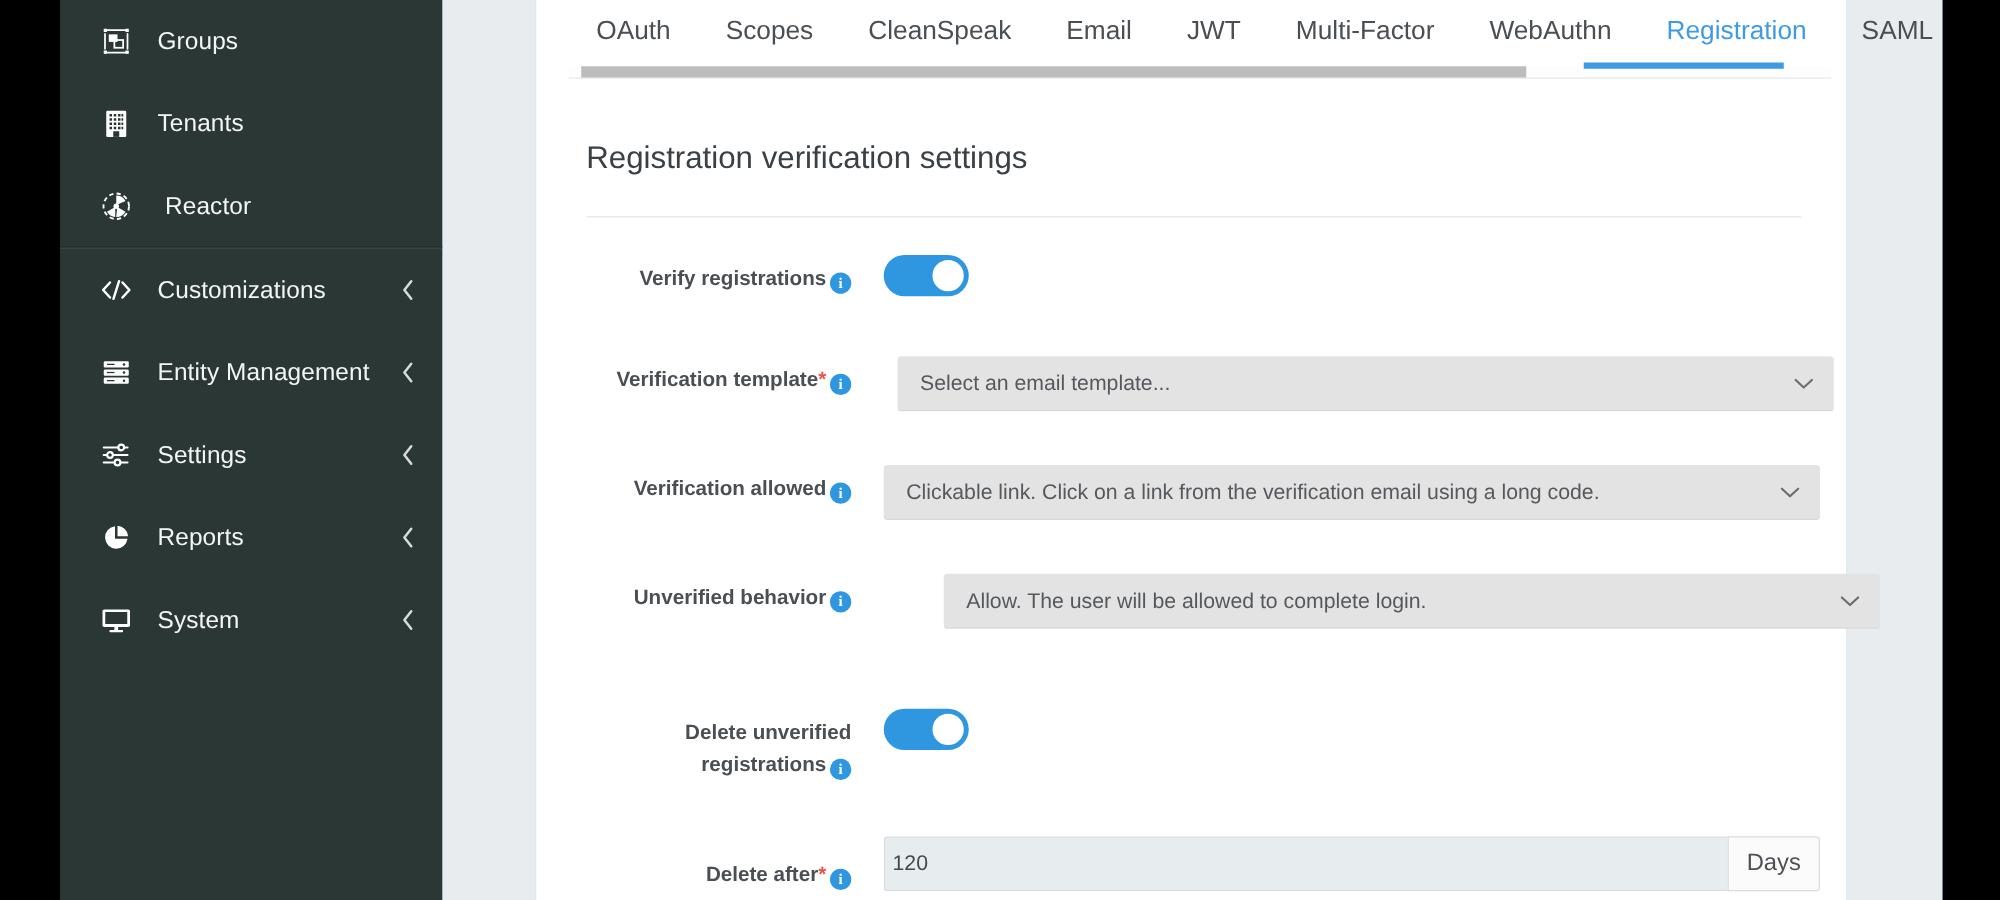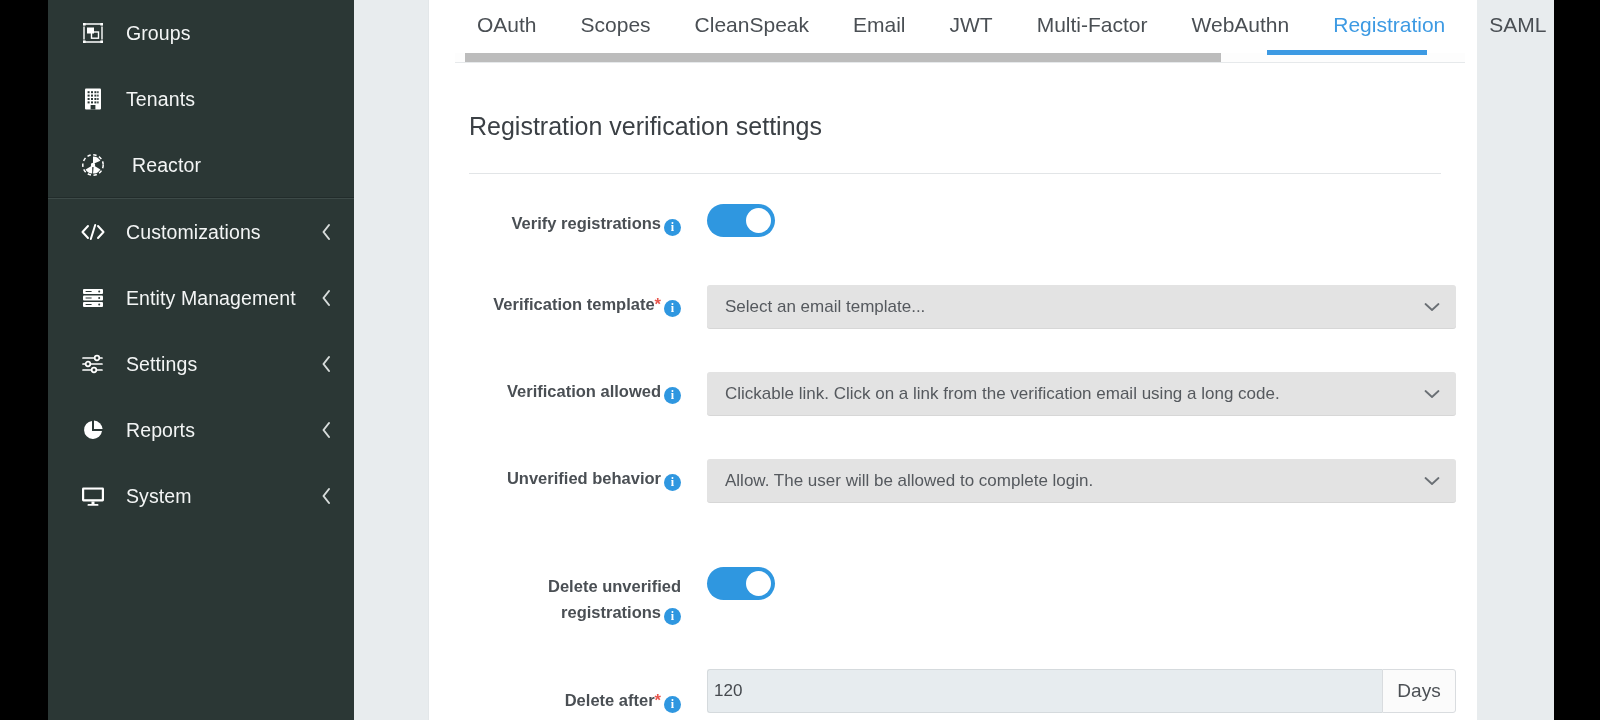--- a/index.html
+++ b/index.html
@@ -495,21 +495,21 @@
           <div class="form-label">
             <span>Verify registrations</span><span class="info-icon">i</span>
           </div>
           <div class="form-control">
             <div class="toggle">
               <span class="knob"></span>
             </div>
           </div>
         </div>
 
-        <div class="form-row" style="margin-top:48px;">
+        <div class="form-row" style="margin-top:48px;gap:11px;">
           <div class="form-label">
             <span>Verification template</span><span class="req">*</span><span class="info-icon">i</span>
           </div>
           <div class="form-control">
             <div class="select">
               <span>Select an email template...</span>
               <span class="chev">
                 <svg width="16" height="10" viewBox="0 0 16 10" fill="none" stroke="#6a6f74" stroke-width="1.8" stroke-linecap="round" stroke-linejoin="round">
                     <polyline points="1.5,2 8,8 14.5,2"></polyline>
                   </svg>
@@ -527,21 +527,21 @@
               <span>Clickable link. Click on a link from the verification email using a long code.</span>
               <span class="chev">
                 <svg width="16" height="10" viewBox="0 0 16 10" fill="none" stroke="#6a6f74" stroke-width="1.8" stroke-linecap="round" stroke-linejoin="round">
                     <polyline points="1.5,2 8,8 14.5,2"></polyline>
                   </svg>
               </span>
             </div>
           </div>
         </div>
 
-        <div class="form-row" style="margin-top:43px;">
+        <div class="form-row" style="margin-top:43px;gap:48px;">
           <div class="form-label">
             <span>Unverified behavior</span><span class="info-icon">i</span>
           </div>
           <div class="form-control">
             <div class="select">
               <span>Allow. The user will be allowed to complete login.</span>
               <span class="chev">
                 <svg width="16" height="10" viewBox="0 0 16 10" fill="none" stroke="#6a6f74" stroke-width="1.8" stroke-linecap="round" stroke-linejoin="round">
                     <polyline points="1.5,2 8,8 14.5,2"></polyline>
                   </svg>

